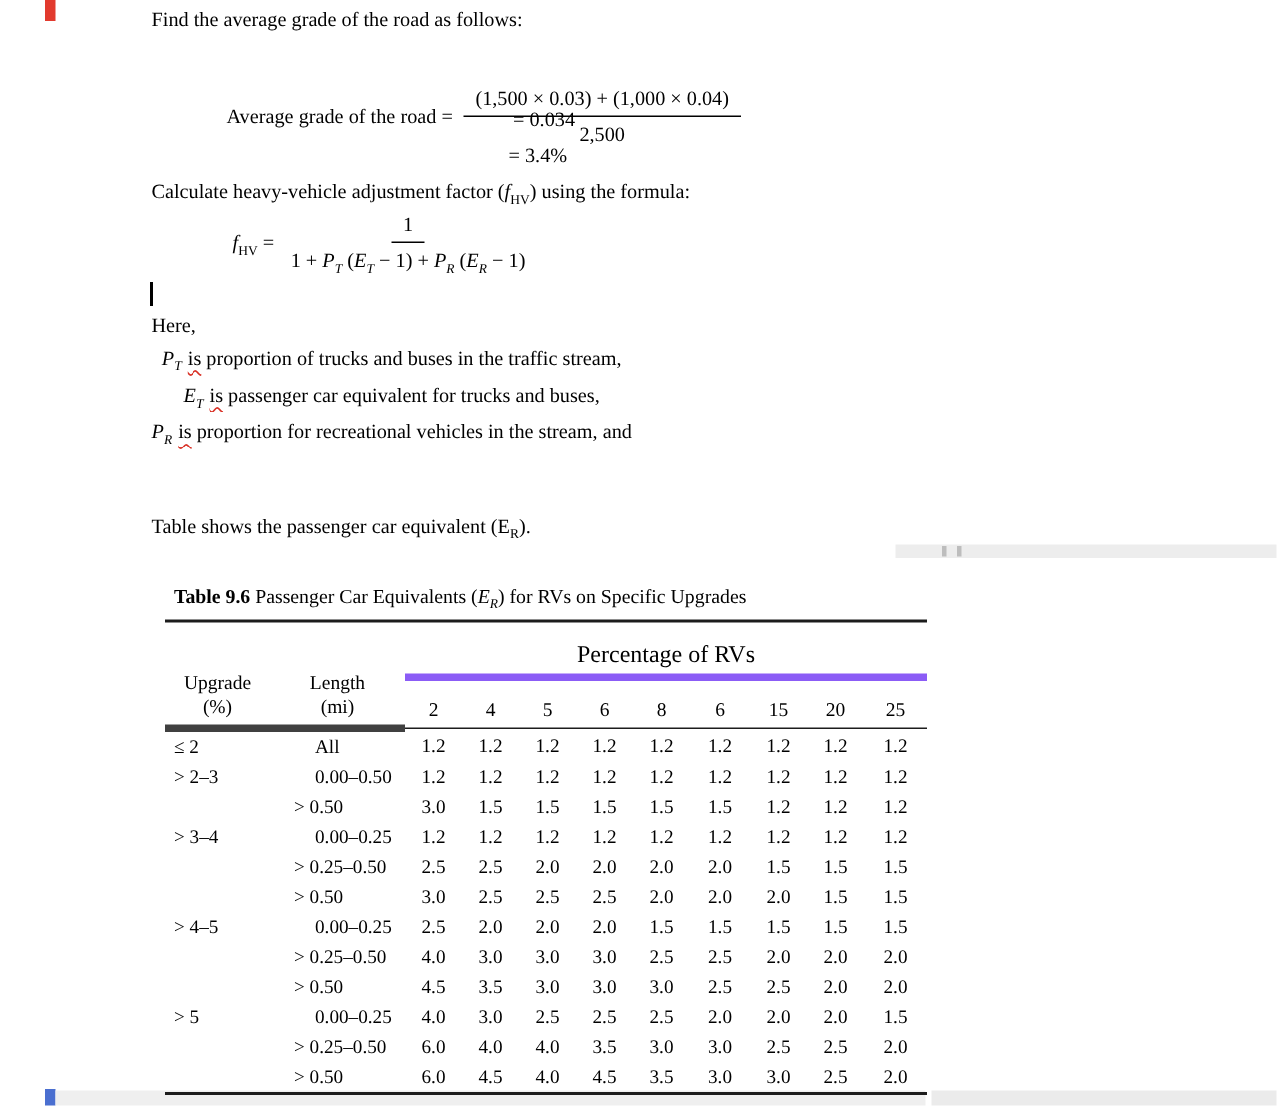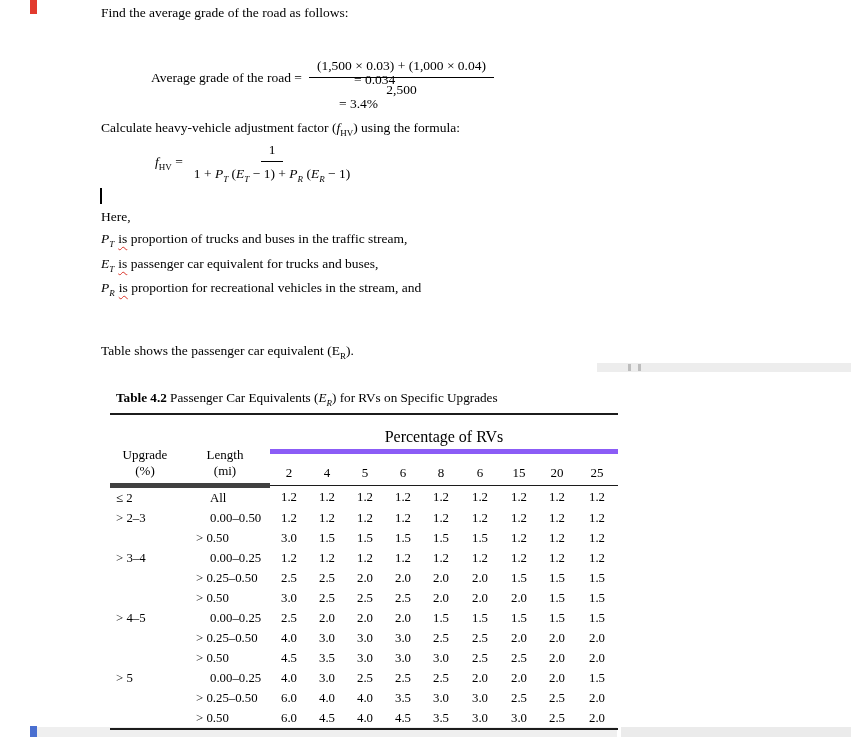--- a/index.html
+++ b/index.html
@@ -24,38 +24,38 @@
   .gap-mark.m1 { left: 31px; }
   .gap-mark.m2 { left: 41px; }
 
   
   .t { position: absolute; font-size: 13.5px; line-height: 17px; white-space: nowrap; }
   .intro      { left: 101px; top: 4px; }
   .calc-line  { left: 101px; top: 119px; }
   .here       { left: 101px; top: 208px; }
   .table-intro{ left: 101px; top: 342px; }
   .step       { font-size: 13.5px; }
-  .step1 { left: 354px; top: 71px; }
+  .step1 { left: 342px; top: 71px; }
   .step2 { left: 339px; top: 95px; }
 
   sub { font-size: 9px; line-height: 1; }
   .mi { font-style: italic; }
 
   
   .avg-wrap { left: 151px; top: 29px; display: flex; align-items: center; margin-top: 28px; }
   .fhv-wrap { left: 155px; top: 141px; display: flex; align-items: center; }
   .avg-wrap .lhs, .fhv-wrap .lhs { margin-right: 7px; }
   .fraction { display: inline-flex; flex-direction: column; align-items: center; }
   .fraction .num { padding: 0 8px 3px; border-bottom: 1px solid #000; text-align: left; }
   .fraction .den { padding: 3px 4px 0; text-align: center; }
 
   .caret { position: absolute; left: 100px; top: 188px; width: 2px; height: 16px; background: #000; }
 
   .defs { position: absolute; left: 101px; top: 227px; }
-  .def { font-size: 13.5px; line-height: 24.6px; white-space: nowrap; }
+  .def { font-size: 13.5px; line-height: 24.6px; white-space: nowrap; text-align: center; }
   .misspell {
     margin-left: 4px;
     text-decoration-line: underline;
     text-decoration-style: wavy;
     text-decoration-color: #d93025;
     text-decoration-thickness: 1px;
     text-underline-offset: 3px;
   }
 
   
@@ -145,21 +145,21 @@
 
   <div class="defs">
     <p class="def"><i class="mi">P</i><sub class="mi">T</sub><span class="misspell">is</span><span> proportion of trucks and buses in the traffic stream,</span></p>
     <p class="def"><i class="mi">E</i><sub class="mi">T</sub><span class="misspell">is</span><span> passenger car equivalent for trucks and buses,</span></p>
     <p class="def"><i class="mi">P</i><sub class="mi">R</sub><span class="misspell">is</span><span> proportion for recreational vehicles in the stream, and</span></p>
   </div>
 
   <p class="t table-intro"><span>Table shows the passenger car equivalent (E</span><sub>R</sub><span>).</span></p>
 
   <div class="figure">
-    <p class="caption"><b>Table 4.2</b><span>  Passenger Car Equivalents (</span><i class="mi">E</i><sub class="mi">R</sub><span>) for RVs on Specific Upgrades</span></p>
+    <p class="caption"><b>Table 9.6</b><span>  Passenger Car Equivalents (</span><i class="mi">E</i><sub class="mi">R</sub><span>) for RVs on Specific Upgrades</span></p>
     <table class="pce">
       <colgroup>
         <col style="width:70px">
         <col style="width:90px">
         <col style="width:38px">
           <col style="width:38px">
           <col style="width:38px">
           <col style="width:38px">
           <col style="width:38px">
           <col style="width:40px">

